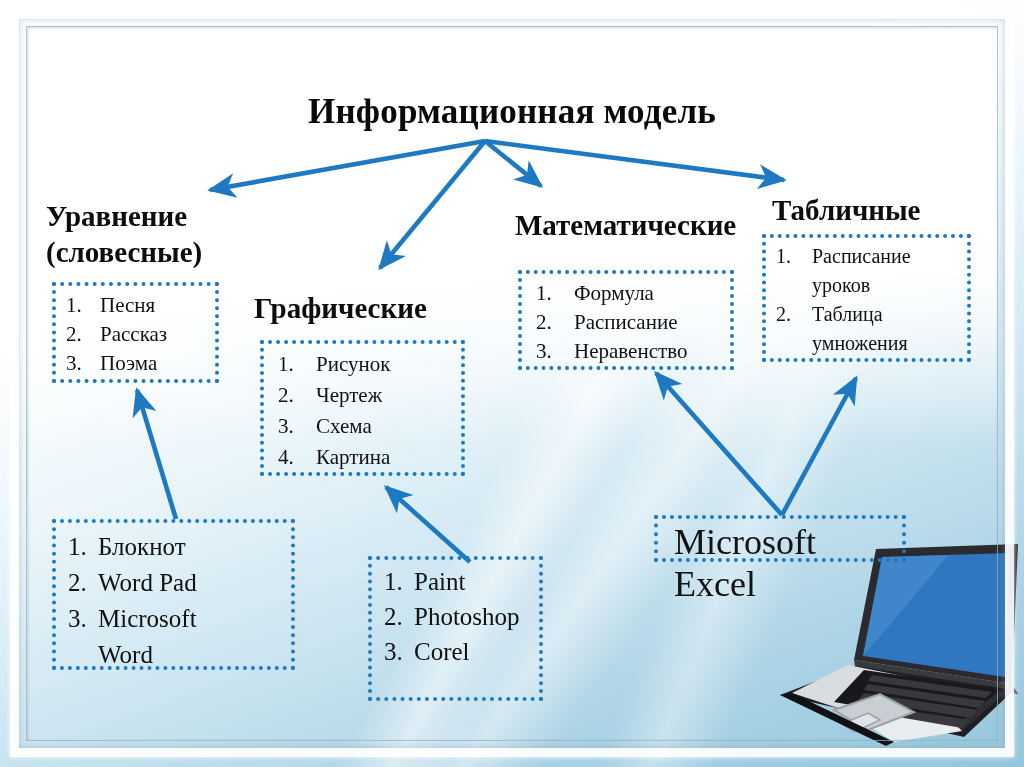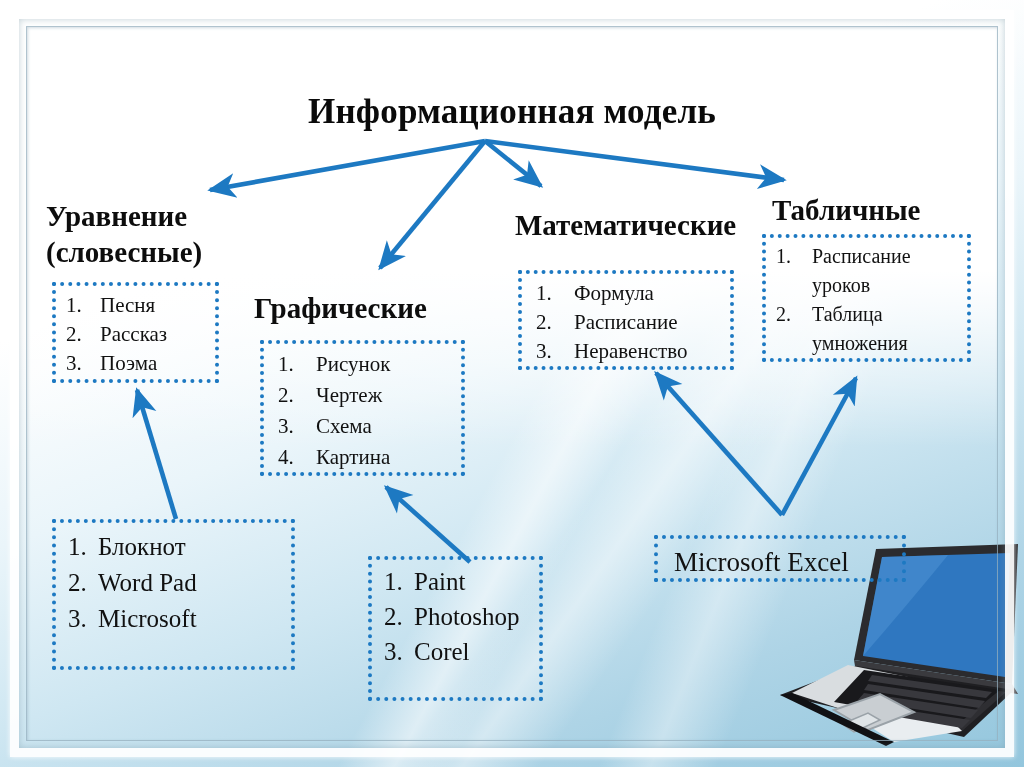--- a/index.html
+++ b/index.html
@@ -77,21 +77,21 @@
   #h-table{left:772px;top:194px;font-size:29px;text-align:center;}
   #box-table{left:762px;top:234px;width:209px;height:128px;padding:4px 0 0 10px;font-size:20px;line-height:29px;}
   #box-table .num{width:36px;}
   #box-table .txt{max-width:150px;}
 
   
   #box-word{left:52px;top:519px;width:243px;height:151px;padding:6px 0 0 12px;font-size:25px;line-height:36px;}
   #box-word .num{width:30px;}
   #box-paint{left:368px;top:556px;width:175px;height:145px;padding:4px 0 0 12px;font-size:25px;line-height:35px;}
   #box-paint .num{width:30px;}
-  #box-excel{left:654px;top:535px;width:252px;height:47px;padding:2px 0 0 16px;font-size:27px;line-height:42px;}
+  #box-excel{left:654px;top:515px;width:252px;height:47px;padding:2px 0 0 16px;font-size:36px;line-height:42px;}
 
   
   #laptop{position:absolute;left:768px;top:532px;width:256px;height:235px;}
 </style>
 </head>
 <body>
 
 <div id="stage">
 
   <div id="white-wash"></div>
@@ -241,20 +241,24 @@
           <span class="txt">Блокнот</span>
         </li>
       <li>
           <span class="num">2.</span>
           <span class="txt">Word Pad</span>
         </li>
       <li>
           <span class="num">3.</span>
           <span class="txt">Microsoft</span>
         </li>
+      <li>
+          <span class="num"></span>
+          <span class="txt">Word</span>
+        </li>
     </ol>
   </div>
 
   <div id="box-paint" class="dotbox">
     <ol>
       <li>
           <span class="num">1.</span>
           <span class="txt">Paint</span>
         </li>
       <li>

